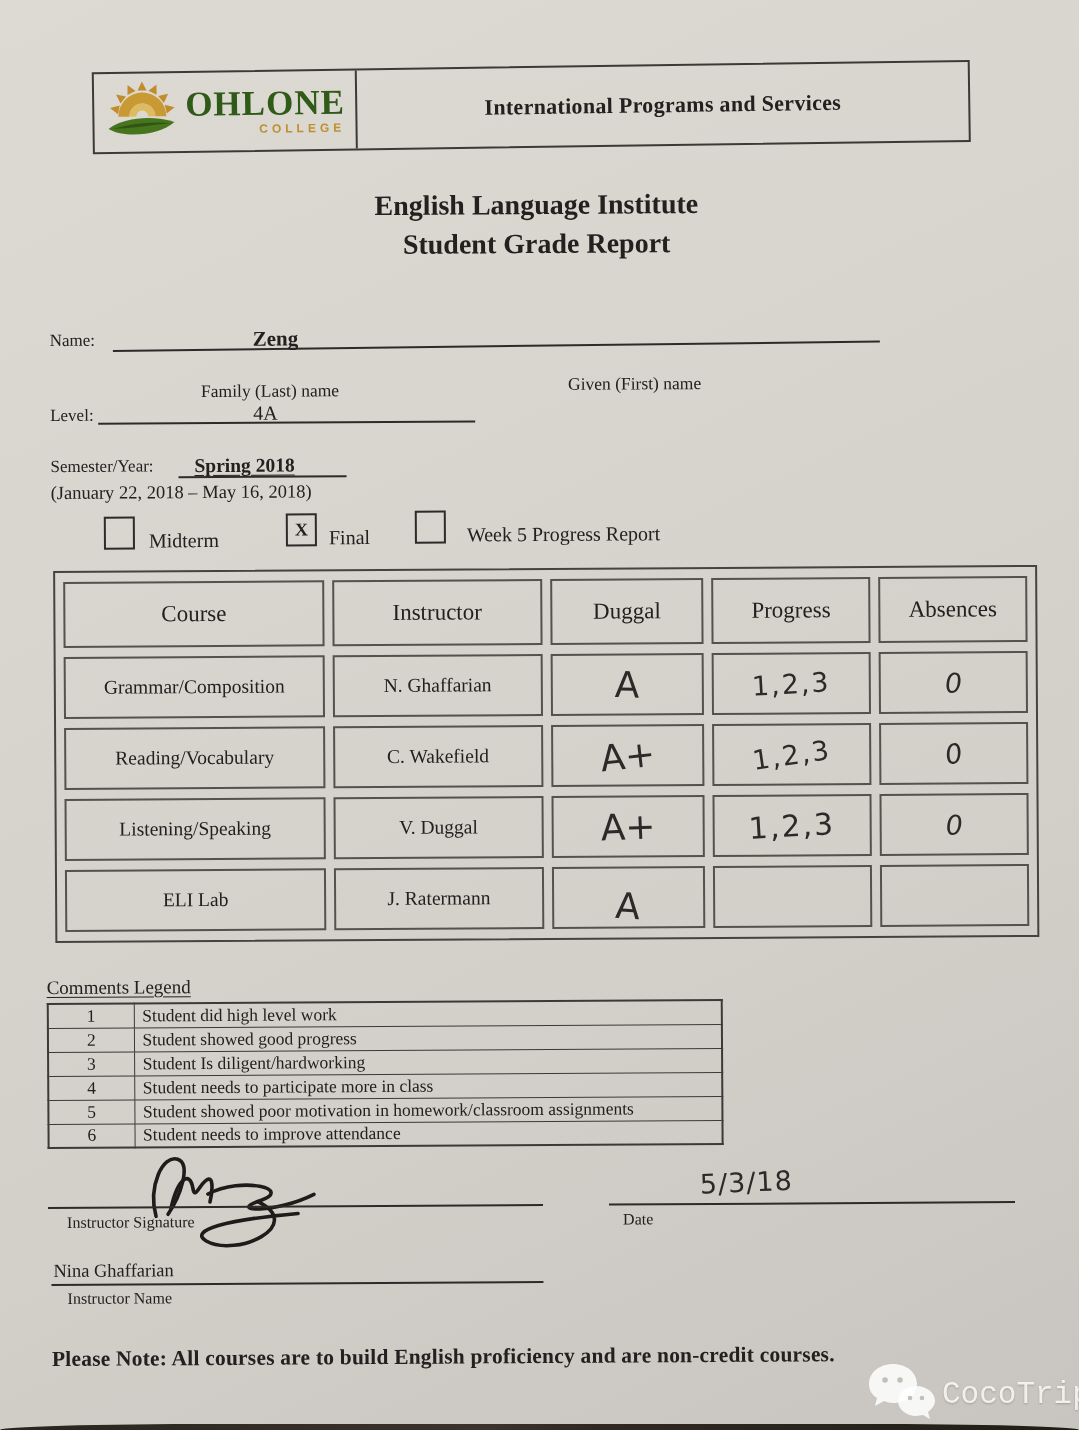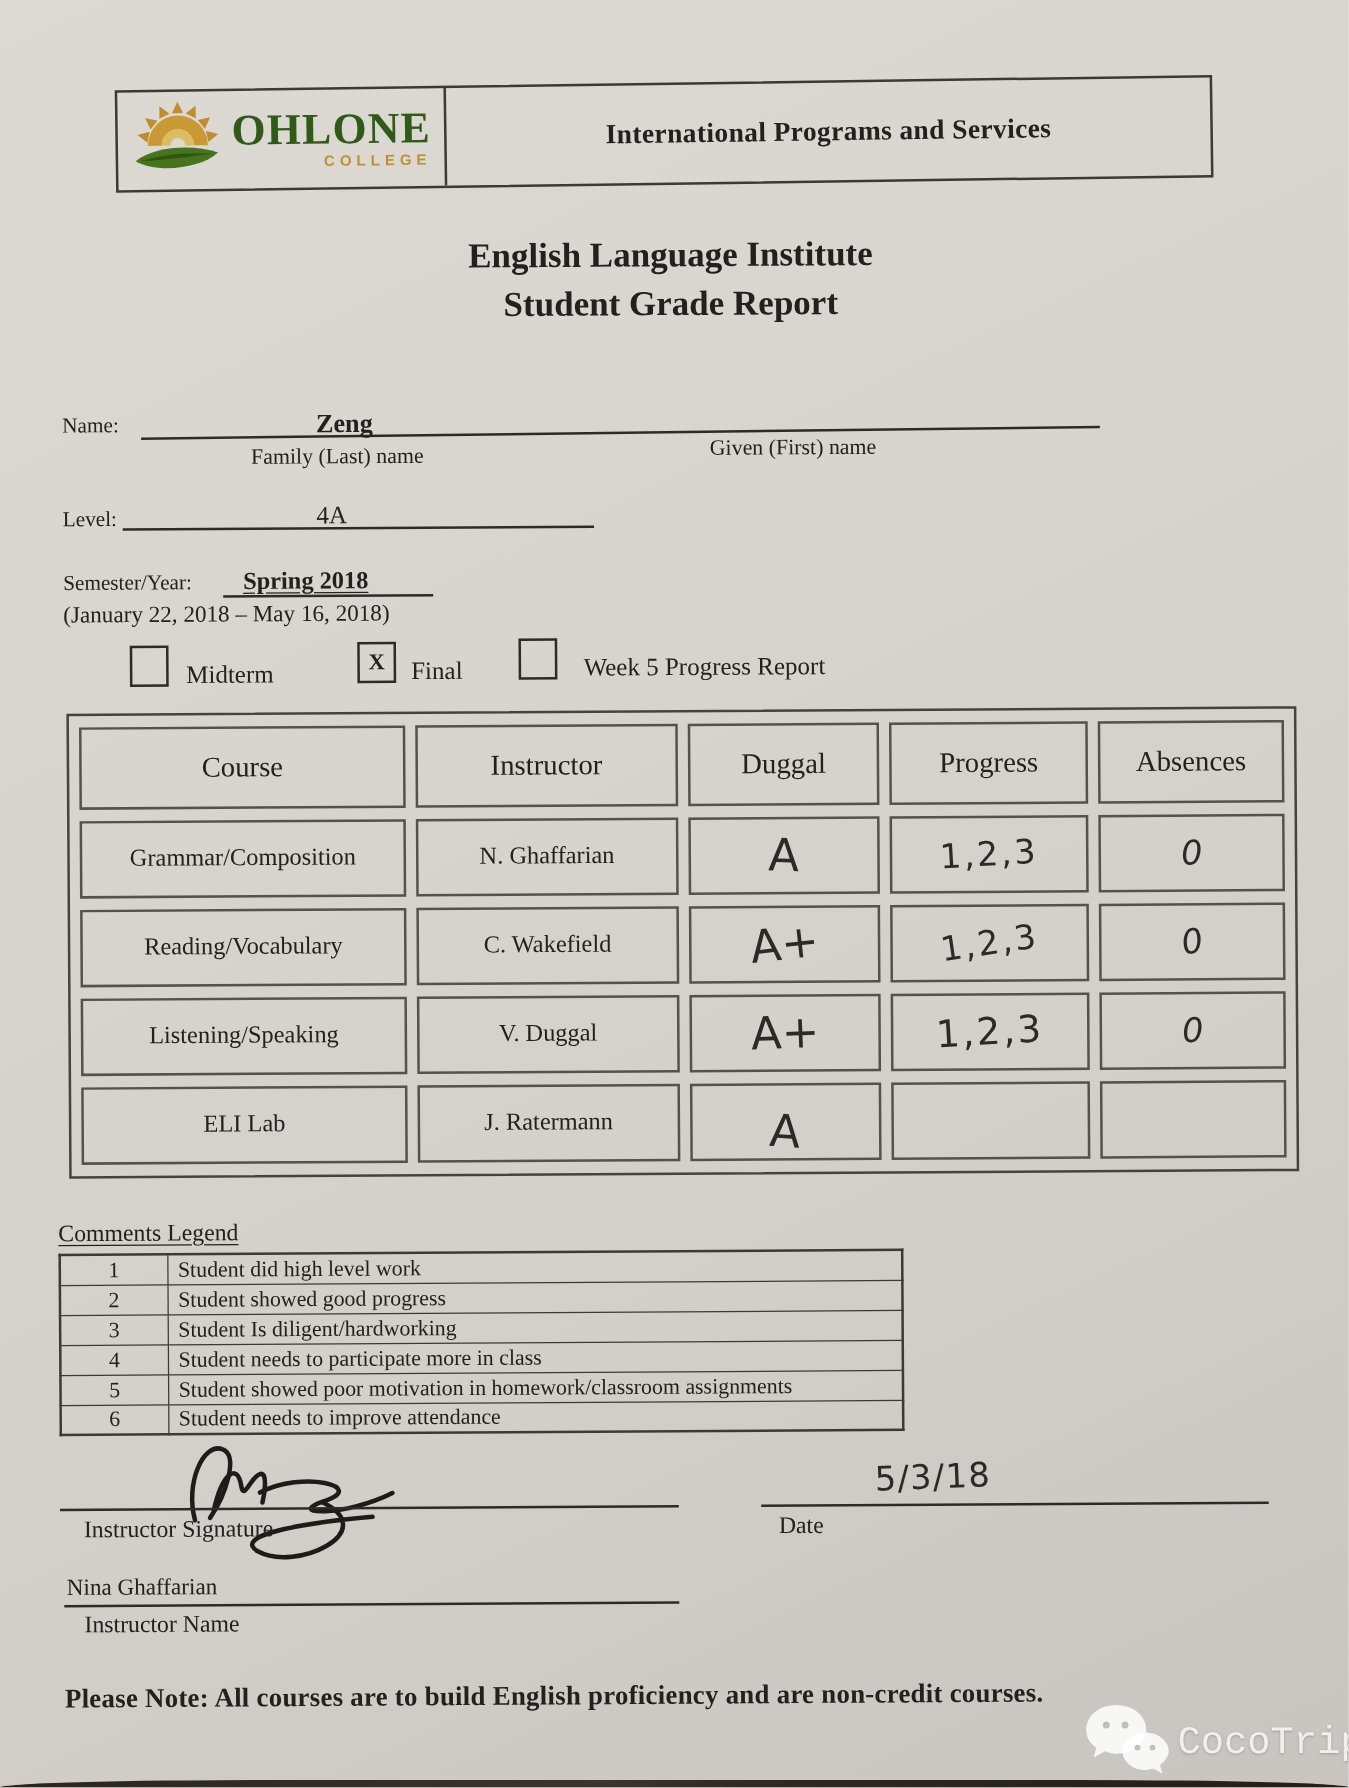--- a/index.html
+++ b/index.html
@@ -38,21 +38,21 @@
 
   
   .doc-title {
     position:absolute; left:0; top:186px; width:1079px; text-align:center;
     font-weight:bold; font-size:28px; line-height:1.38;
   }
 
   
   .lbl { position:absolute; font-size:17px; }
   .uline { position:absolute; border-bottom:2px solid #2d2b29; }
-  .hint { position:absolute; font-size:17.5px; }
+  .hint { position:absolute; font-size:17.5px;margin-top:26px; }
   .bold-val { position:absolute; font-weight:bold; font-size:21px; }
   .plain-val { position:absolute; font-size:20px;text-align:center; }
 
   
   .cb {
     position:absolute; width:31px; height:33px; border:2.5px solid #2d2b29;
     display:flex; align-items:center; justify-content:center;
     font-weight:bold; font-size:18px;
   }
   .cb-label { position:absolute; font-size:20px; }
@@ -85,21 +85,21 @@
     position:absolute; left:45px; top:1000px; width:676px;
     border-collapse:collapse; border:2.5px solid #3c3a37;
   }
   table.legend td {
     border:1.8px solid #3c3a37; height:24px; font-size:17.5px; padding:0 8px;
   }
   table.legend td.num { width:86px; text-align:center; padding:0; }
 
   
   .sig-svg { position:absolute; left:105px; top:1140px; }
-  .sig-label { position:absolute; font-size:19px; }
+  .sig-label { position:absolute; font-size:16px; }
   .hand-date {
     position:absolute; left:697px; top:1168px; font-family:"DejaVu Sans",sans-serif;
     font-size:27px; color:#2b2a28; transform:rotate(-2deg); letter-spacing:1px;
   }
   .name-val { position:absolute; left:50px; top:1258px; font-size:18.5px; }
 
   
   .note {
     position:absolute; left:48px; top:1344px; width:1000px;
     font-weight:bold; font-size:21.5px; letter-spacing:0.2px;

